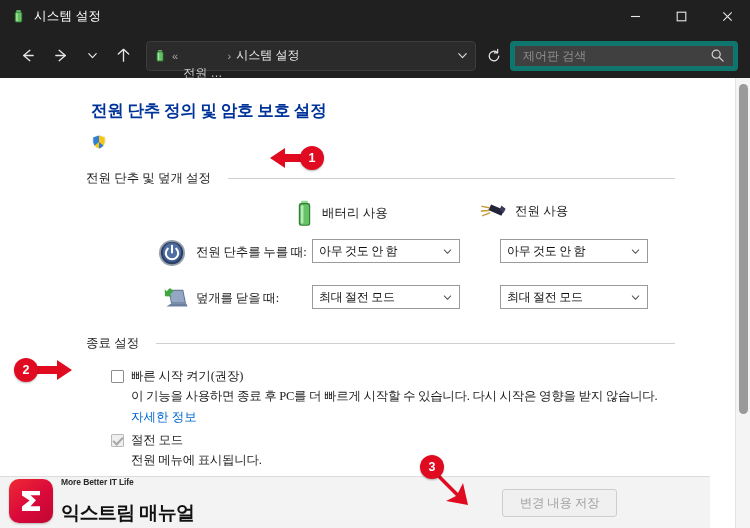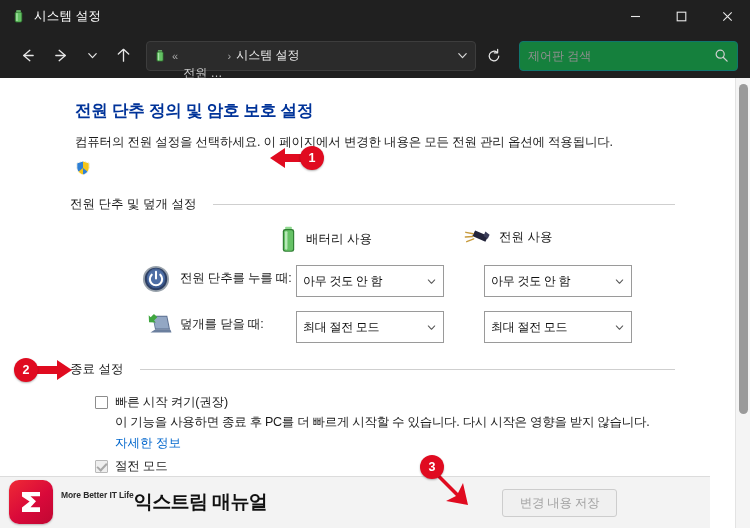--- a/index.html
+++ b/index.html
@@ -47,37 +47,37 @@
   }
   .crumb { color: #e9e9e9; font-size: 12px; white-space: nowrap; }
   .crumb.dim { color: #c9c9c9; margin-top: 36px; }
   .crumb-sep { color: #a9a9a9; font-size: 11px; }
   .addr-chevron { margin-left: auto; color: #d8d8d8; display: flex; align-items: center; }
   .refresh-btn {
     width: 32px; height: 30px; display: flex; align-items: center; justify-content: center;
     color: #e6e6e6; margin-left: 2px;
   }
   .searchbox {
-    flex: 1; height: 30px; margin-left: 9px; margin-right: 2px;
-    background: #15803d; border: 1px solid #0f766e; border-radius: 4px;
+    flex: 1; height: 30px; margin-left: 0; margin-right: 2px;
+    background: #404040; border: 5px solid #0f766e; border-radius: 4px;
     display: flex; align-items: center; padding: 0 8px;
   }
   .searchbox input {
     flex: 1; background: transparent; border: none; outline: none;
     color: #d4d4d4; font-size: 12px; font-family: inherit;
   }
   .searchbox input::placeholder { color: #8f8f8f; }
   .search-ico { color: #cfcfcf; display: flex; align-items: center; }
 
   
   .content {
     position: absolute; left: 0; top: 78px; width: 750px; height: 450px;
     background: #ffffff; overflow: hidden;
   }
-  .content-inner { position: absolute; left: 0; top: 0; width: 735px; padding: 22px 0 0 0; }
+  .content-inner { position: absolute; left: 0; top: 0; width: 735px; padding: 22px 0 0 16px; font-family: Liberation Serif, serif; }
 
   .page-title {
     color: #003399; font-size: 16.5px; font-weight: bold;
     margin: 0 0 12px 75px; letter-spacing: -.2px;
   }
   .page-desc {
     color: #1b1b1b; font-size: 12.5px; margin: 0 0 9px 75px; letter-spacing: -.2px;
   }
   .uac-link-row { display: flex; align-items: center; gap: 6px; margin: 0 0 20px 75px; }
   .uac-link { color: #0066cc; font-size: 12.5px; cursor: pointer; letter-spacing: -.2px; }
@@ -100,21 +100,21 @@
   .col-head.plugged { left: 463px; }
 
   
   .srow { position: relative; height: 46px; margin-left: 44px; }
   .srow .row-ico { position: absolute; left: 98px; top: 4px; }
   .srow .row-label {
     position: absolute; left: 136px; top: 9px; font-size: 12.5px; color: #1b1b1b;
     letter-spacing: -.2px;
   }
   .ddl {
-    position: absolute; top: 4px; width: 148px; height: 32px;
+    position: absolute; top: 4px; width: 148px; height: 24px;
     background: #ffffff; border: 1px solid #9a9a9a;
     display: flex; align-items: center; padding: 0 6px;
     font-size: 12px; color: #101010; cursor: pointer;
   }
   .ddl.c1 { left: 252px; }
   .ddl.c2 { left: 440px; }
   .ddl .ddl-text { flex: 1; white-space: nowrap; overflow: hidden; letter-spacing: -.3px; }
   .ddl .ddl-arrow { color: #555; display: flex; align-items: center; }
 
   
@@ -163,21 +163,21 @@
   
   .logo {
     position: absolute; left: 9px; bottom: 4px; display: flex; align-items: center; gap: 8px;
   }
   .logo-mark {
     width: 44px; height: 44px; border-radius: 10px;
     background: linear-gradient(140deg, #ef2a35 0%, #d9093a 55%, #c00732 100%);
     display: flex; align-items: center; justify-content: center;
     box-shadow: 0 1px 2px rgba(0,0,0,.25);
   }
-  .logo-text { display: flex; flex-direction: row; justify-content: center; }
+  .logo-text { display: flex; flex-direction: column; justify-content: center; gap: 15px; }
   .logo-tag { font-size: 8.5px; font-weight: bold; color: #2a2a2a; letter-spacing: -.1px; line-height: 1.1; }
   .logo-name { font-size: 19px; font-weight: bold; color: #111111; line-height: 1.15; letter-spacing: -.6px; }
 
   
   .marker { position: absolute; }
   .m-badge {
     position: absolute; width: 24px; height: 24px; border-radius: 50%;
     background: #e00b20; color: #ffffff; font-size: 12.5px; font-weight: bold;
     display: flex; align-items: center; justify-content: center;
     box-shadow: 0 1px 2px rgba(0,0,0,.3);
@@ -285,21 +285,20 @@
           <path d="M9.8 9.8 L14 14" stroke="#cfcfcf" stroke-width="1.4" stroke-linecap="round"></path>
         </svg>
       </span>
     </div>
   </div>
 
   <div class="content">
     <div class="content-inner">
 
       <div class="page-title">전원 단추 정의 및 암호 보호 설정</div>
-      <div class="page-desc">컴퓨터의 전원 설정을 선택하세요. 이 페이지에서 변경한 내용은 모든 전원 관리 옵션에 적용됩니다.</div>
 
       <div class="uac-link-row">
         <span style="display:flex;align-items:center;">
           <svg width="16" height="16" viewBox="0 0 16 16">
             <path d="M8 1 L14.2 3 V7.6 C14.2 11.2 11.5 13.8 8 15 C4.5 13.8 1.8 11.2 1.8 7.6 V3 Z" fill="#f5c518"></path>
             <path d="M8 1 L14.2 3 V7.6 C14.2 11.2 11.5 13.8 8 15 Z" fill="#2f7fd4"></path>
             <path d="M8 1 L1.8 3 V7.6 C1.8 9.2 2.4 10.6 3.3 11.8 L8 8 Z" fill="#2f7fd4"></path>
             <path d="M8 1 L14.2 3 V7.6 C14.2 9.2 13.6 10.6 12.7 11.8 L8 8 Z" fill="#f5c518"></path>
             <path d="M8 1 L14.2 3 V7.6 C14.2 11.2 11.5 13.8 8 15 C4.5 13.8 1.8 11.2 1.8 7.6 V3 Z" fill="none" stroke="#ffffff" stroke-width=".9"></path>
           </svg>

